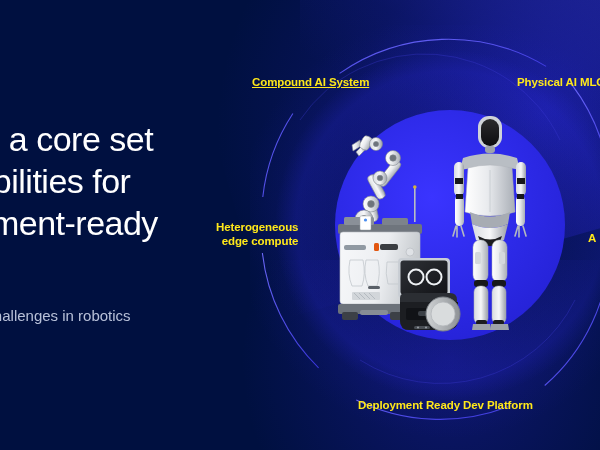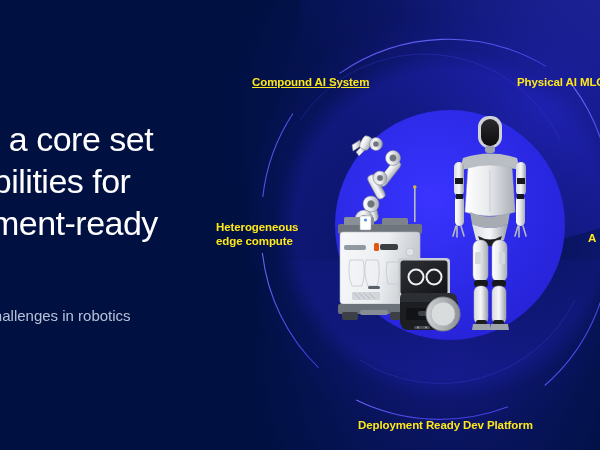--- a/index.html
+++ b/index.html
@@ -65,23 +65,23 @@
     color:#ffe81a;
     font-size:11.5px;
     font-weight:bold;
     letter-spacing:-0.1px;
     line-height:14px;
     white-space:pre-line;
     text-align:center;
   }
   .lbl-compound{left:252px;top:75px;text-decoration:underline;}
   .lbl-mlops{left:517px;top:75px;white-space:nowrap;}
-  .lbl-hetero{left:216px;top:220px;text-align:left;}
+  .lbl-hetero{left:216px;top:220px;text-align:right;}
   .lbl-right{left:588px;top:231px;white-space:nowrap;}
-  .lbl-deploy{left:358px;top:398px;white-space:nowrap;margin-top:20px;}
+  .lbl-deploy{left:358px;top:398px;white-space:nowrap;}
 
   
   #robots{position:absolute;left:330px;top:112px;width:230px;height:220px;}
   #robots svg{display:block;}
 </style>
 </head>
 <body>
 
 <div id="slide">
 

